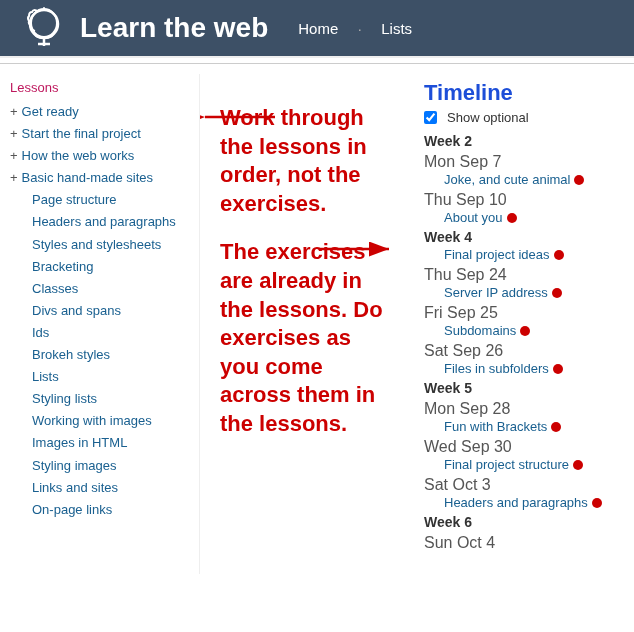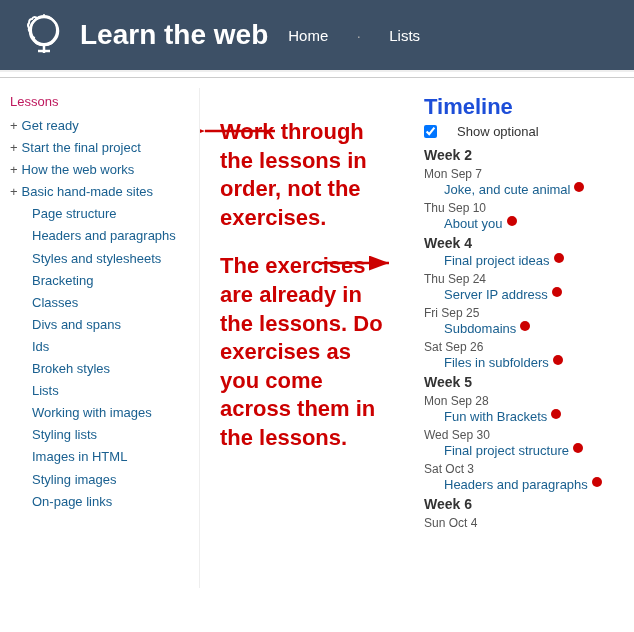--- a/index.html
+++ b/index.html
@@ -5,41 +5,41 @@
     * { margin: 0; padding: 0; box-sizing: border-box; }
     body { font-family: Arial, sans-serif; font-size: 14px; background: #fff; color: #333; }
 
     
     .header {
       background: #3d5066;
       color: #fff;
       display: flex;
       align-items: center;
       padding: 10px 20px;
-      height: 70px;
+      height: 56px;
     }
     .header-logo {
       display: flex;
       align-items: center;
       margin-right: 20px;
     }
     .header-logo-icon {
       width: 48px;
       height: 48px;
       margin-right: 12px;
     }
     .header-title {
       font-size: 28px;
       font-weight: bold;
       color: #fff;
     }
     .header-nav {
       display: flex;
-      gap: 28px;
-      margin-left: 0;
+      gap: 19px;
+      margin-left: 10px;
       align-items: flex-end;
     }
     .header-nav a {
       color: #fff;
       text-decoration: none;
       font-size: 15px;
     }
     .nav-sep { color: #aaa; font-size: 15px; }
 
     
@@ -116,41 +116,42 @@
     }
     .timeline-title {
       font-size: 22px;
       font-weight: bold;
       color: #1d4ed8;
       margin-bottom: 4px;
     }
     .timeline-show-optional {
       display: flex;
       align-items: center;
-      gap: 20px;
+      gap: 10px;
       font-size: 13px;
       color: #333;
       margin-bottom: 8px;
     }
     .timeline-show-optional input { margin: 0; }
     .week-label {
       font-weight: bold;
       font-size: 14px;
       margin-top: 4px;
       margin-bottom: 2px;
       color: #333;
     }
     .day-label {
-      font-size: 12px;
+      font-size: 16px;
       color: #555;
       margin-top: 4px;
       margin-bottom: 1px;
     }
     .timeline-item {
       display: flex;
+      align-items: center;
       padding-left: 20px;
       font-size: 13px;
       color: #1a6090;
     }
     .timeline-item a { color: #1a6090; text-decoration: none; }
     .optional-dot {
       display: inline-block;
       width: 10px;
       height: 10px;
       background: #cc0000;
@@ -215,24 +216,25 @@
 
     <div class="sidebar-sub-item"><a>Page structure</a></div>
     <div class="sidebar-sub-item"><a>Headers and paragraphs</a></div>
     <div class="sidebar-sub-item"><a>Styles and stylesheets</a></div>
     <div class="sidebar-sub-item"><a>Bracketing</a></div>
     <div class="sidebar-sub-item"><a>Classes</a></div>
     <div class="sidebar-sub-item"><a>Divs and spans</a></div>
     <div class="sidebar-sub-item"><a>Ids</a></div>
     <div class="sidebar-sub-item"><a>Brokeh styles</a></div>
     <div class="sidebar-sub-item"><a>Lists</a></div>
+    <div class="sidebar-sub-item"><a>Styling lists</a></div>
     <div class="sidebar-sub-item"><a>Working with images</a></div>
-    <div class="sidebar-sub-item"><a>Styling lists</a></div>
     <div class="sidebar-sub-item"><a>Images in HTML</a></div>
     <div class="sidebar-sub-item"><a>Styling images</a></div>
+    <div class="sidebar-sub-item"><a>Links and sites</a></div>
     <div class="sidebar-sub-item"><a>On-page links</a></div>
   </nav>
 
   <div class="annotation" style="position:relative;">
 
     <div style="position:absolute; top:28px; left:0; display:flex; align-items:center;">
       <svg width="80" height="30">
         <defs>
           <marker id="arrowhead-left" markerWidth="8" markerHeight="6" refX="0" refY="3" orient="auto">
             <polygon points="8 0, 0 3, 8 6" fill="#cc0000"></polygon>

